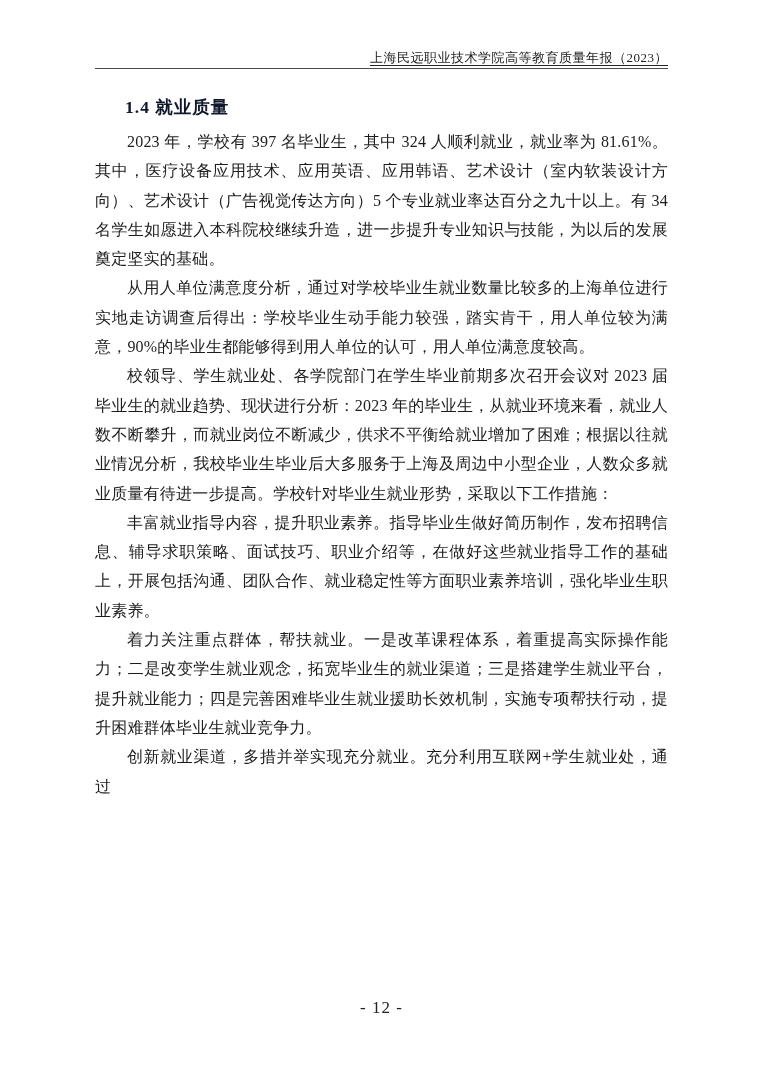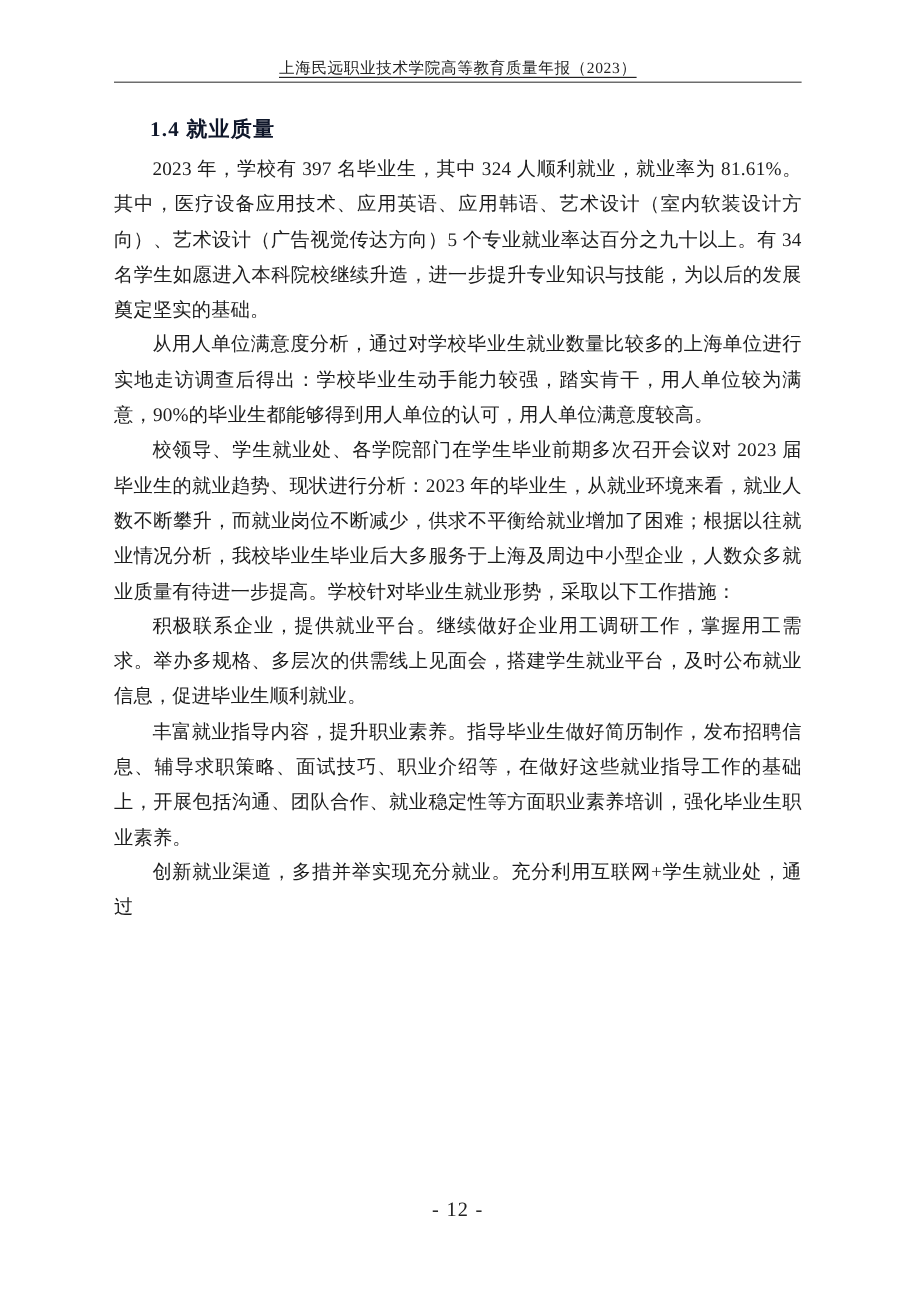--- a/index.html
+++ b/index.html
@@ -14,21 +14,21 @@
     background: #ffffff;
     font-family: "Liberation Serif", "DejaVu Serif", serif;
     color: #1c1c1c;
     overflow: hidden;
   }
   .header {
     position: absolute;
     left: 95px;
     right: 95px;
     top: 48px;
-    text-align: center;
+    text-align: right;
     border-bottom: 1px solid #4a4a4a;
     padding-bottom: 2px;
   }
   .header-text {
     font-size: 13px;
     line-height: 16px;
     text-decoration: underline;
     text-underline-offset: 3px;
     letter-spacing: 0.5px;
     color: #222222;
@@ -78,22 +78,22 @@
   <div class="header">
     <span class="header-text">上海民远职业技术学院高等教育质量年报（2023）</span>
   </div>
 
   <div class="content">
     <h2 class="section-heading">1.4 就业质量</h2>
 
     <p>2023 年，学校有 397 名毕业生，其中 324 人顺利就业，就业率为 81.61%。其中，医疗设备应用技术、应用英语、应用韩语、艺术设计（室内软装设计方向）、艺术设计（广告视觉传达方向）5 个专业就业率达百分之九十以上。有 34 名学生如愿进入本科院校继续升造，进一步提升专业知识与技能，为以后的发展奠定坚实的基础。</p>
     <p>从用人单位满意度分析，通过对学校毕业生就业数量比较多的上海单位进行实地走访调查后得出：学校毕业生动手能力较强，踏实肯干，用人单位较为满意，90%的毕业生都能够得到用人单位的认可，用人单位满意度较高。</p>
     <p>校领导、学生就业处、各学院部门在学生毕业前期多次召开会议对 2023 届毕业生的就业趋势、现状进行分析：2023 年的毕业生，从就业环境来看，就业人数不断攀升，而就业岗位不断减少，供求不平衡给就业增加了困难；根据以往就业情况分析，我校毕业生毕业后大多服务于上海及周边中小型企业，人数众多就业质量有待进一步提高。学校针对毕业生就业形势，采取以下工作措施：</p>
-    <p>积极联系企业，提供就业平台。继续做好企业用工调研工作，掌握用工需求。举办多规格、多层次的供需线上见面会，搭建学生就业平台，及时公布就业信息，促进毕业生顺利就业。</p>
     <p>丰富就业指导内容，提升职业素养。指导毕业生做好简历制作，发布招聘信息、辅导求职策略、面试技巧、职业介绍等，在做好这些就业指导工作的基础上，开展包括沟通、团队合作、就业稳定性等方面职业素养培训，强化毕业生职业素养。</p>
+    <p>着力关注重点群体，帮扶就业。一是改革课程体系，着重提高实际操作能力；二是改变学生就业观念，拓宽毕业生的就业渠道；三是搭建学生就业平台，提升就业能力；四是完善困难毕业生就业援助长效机制，实施专项帮扶行动，提升困难群体毕业生就业竞争力。</p>
     <p>创新就业渠道，多措并举实现充分就业。充分利用互联网+学生就业处，通过</p>
   </div>
 
   <div class="footer">
     <span class="page-number">- 12 -</span>
   </div>
 
 </div>
 
 </body></html>

